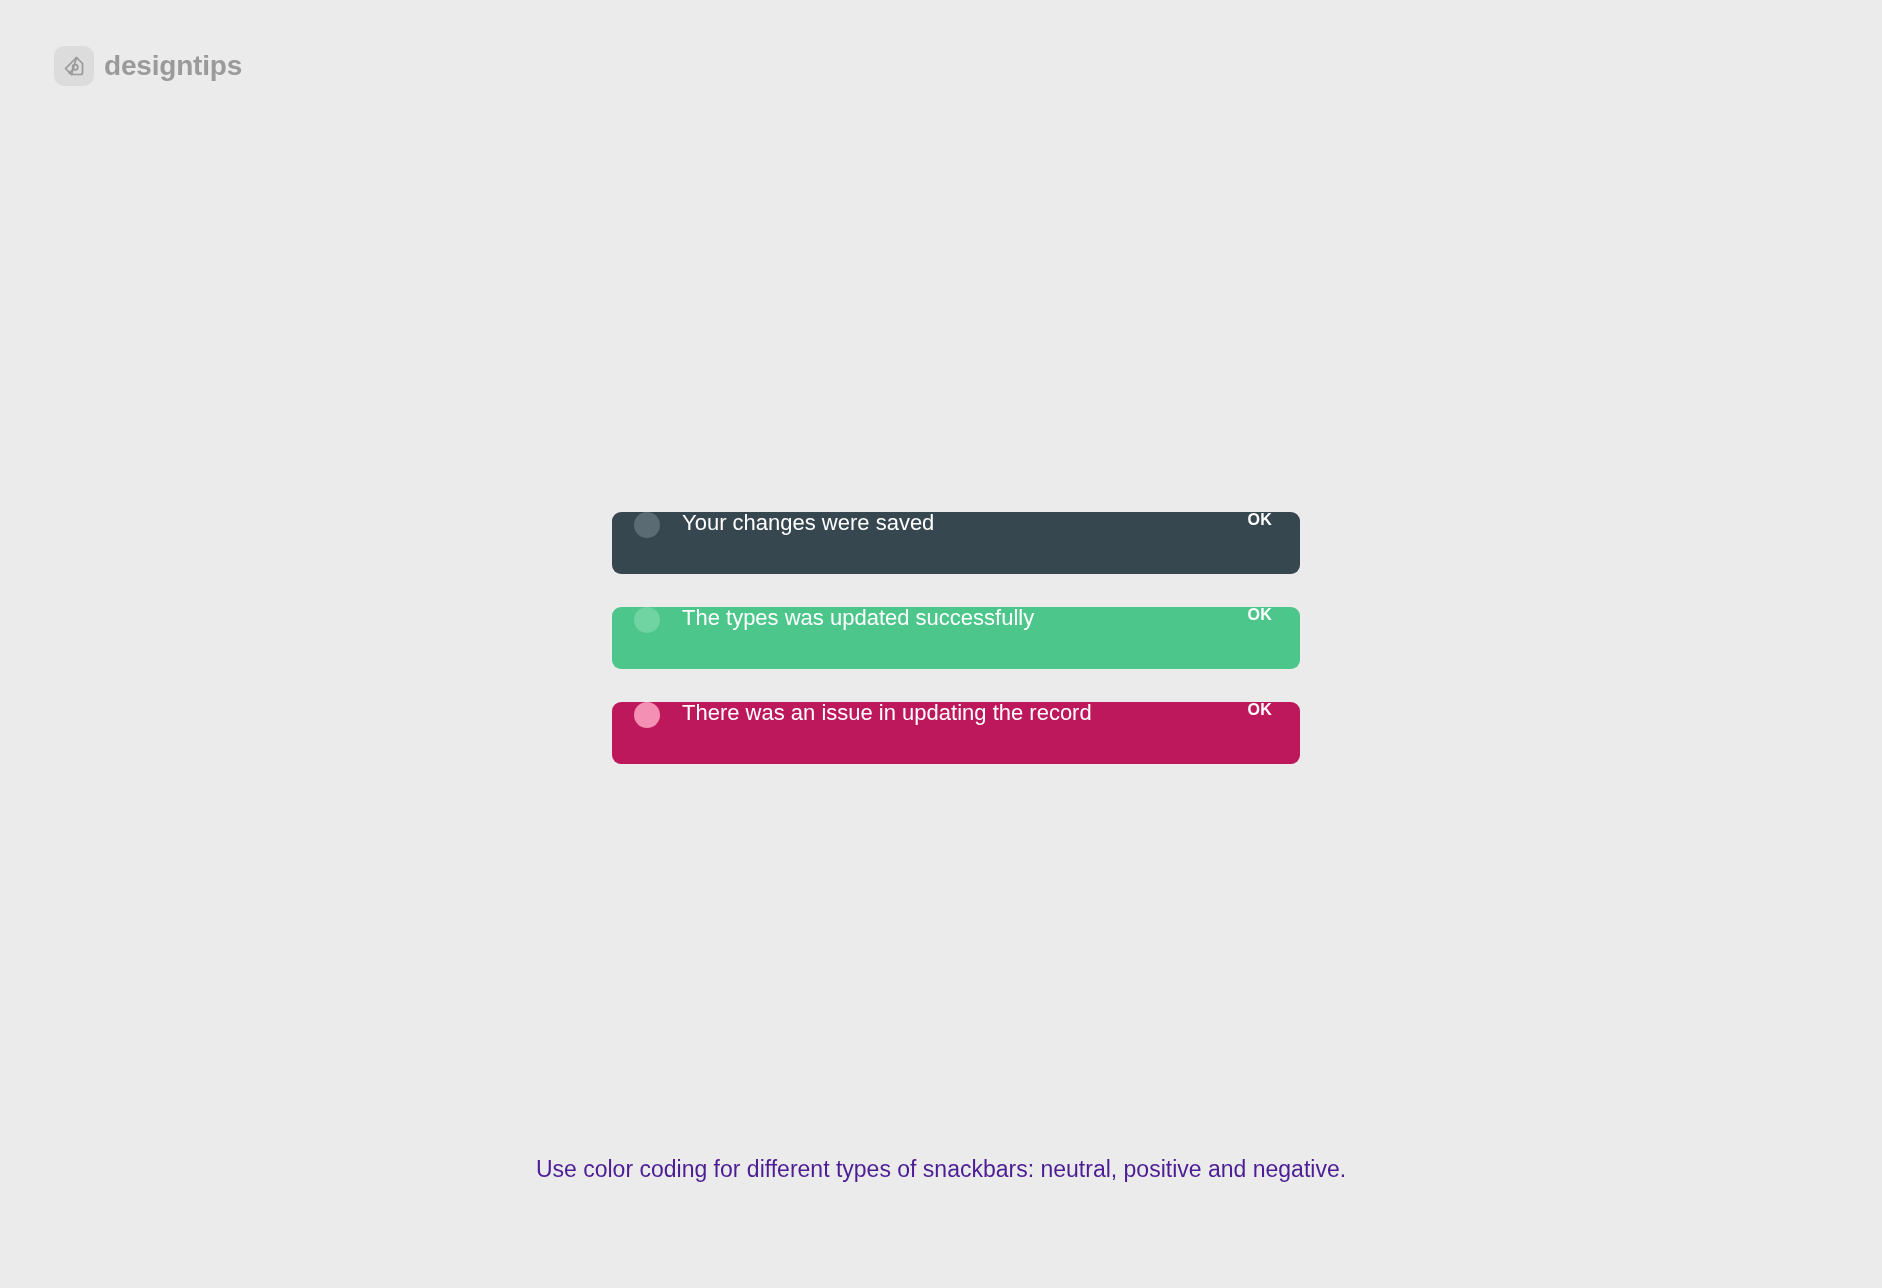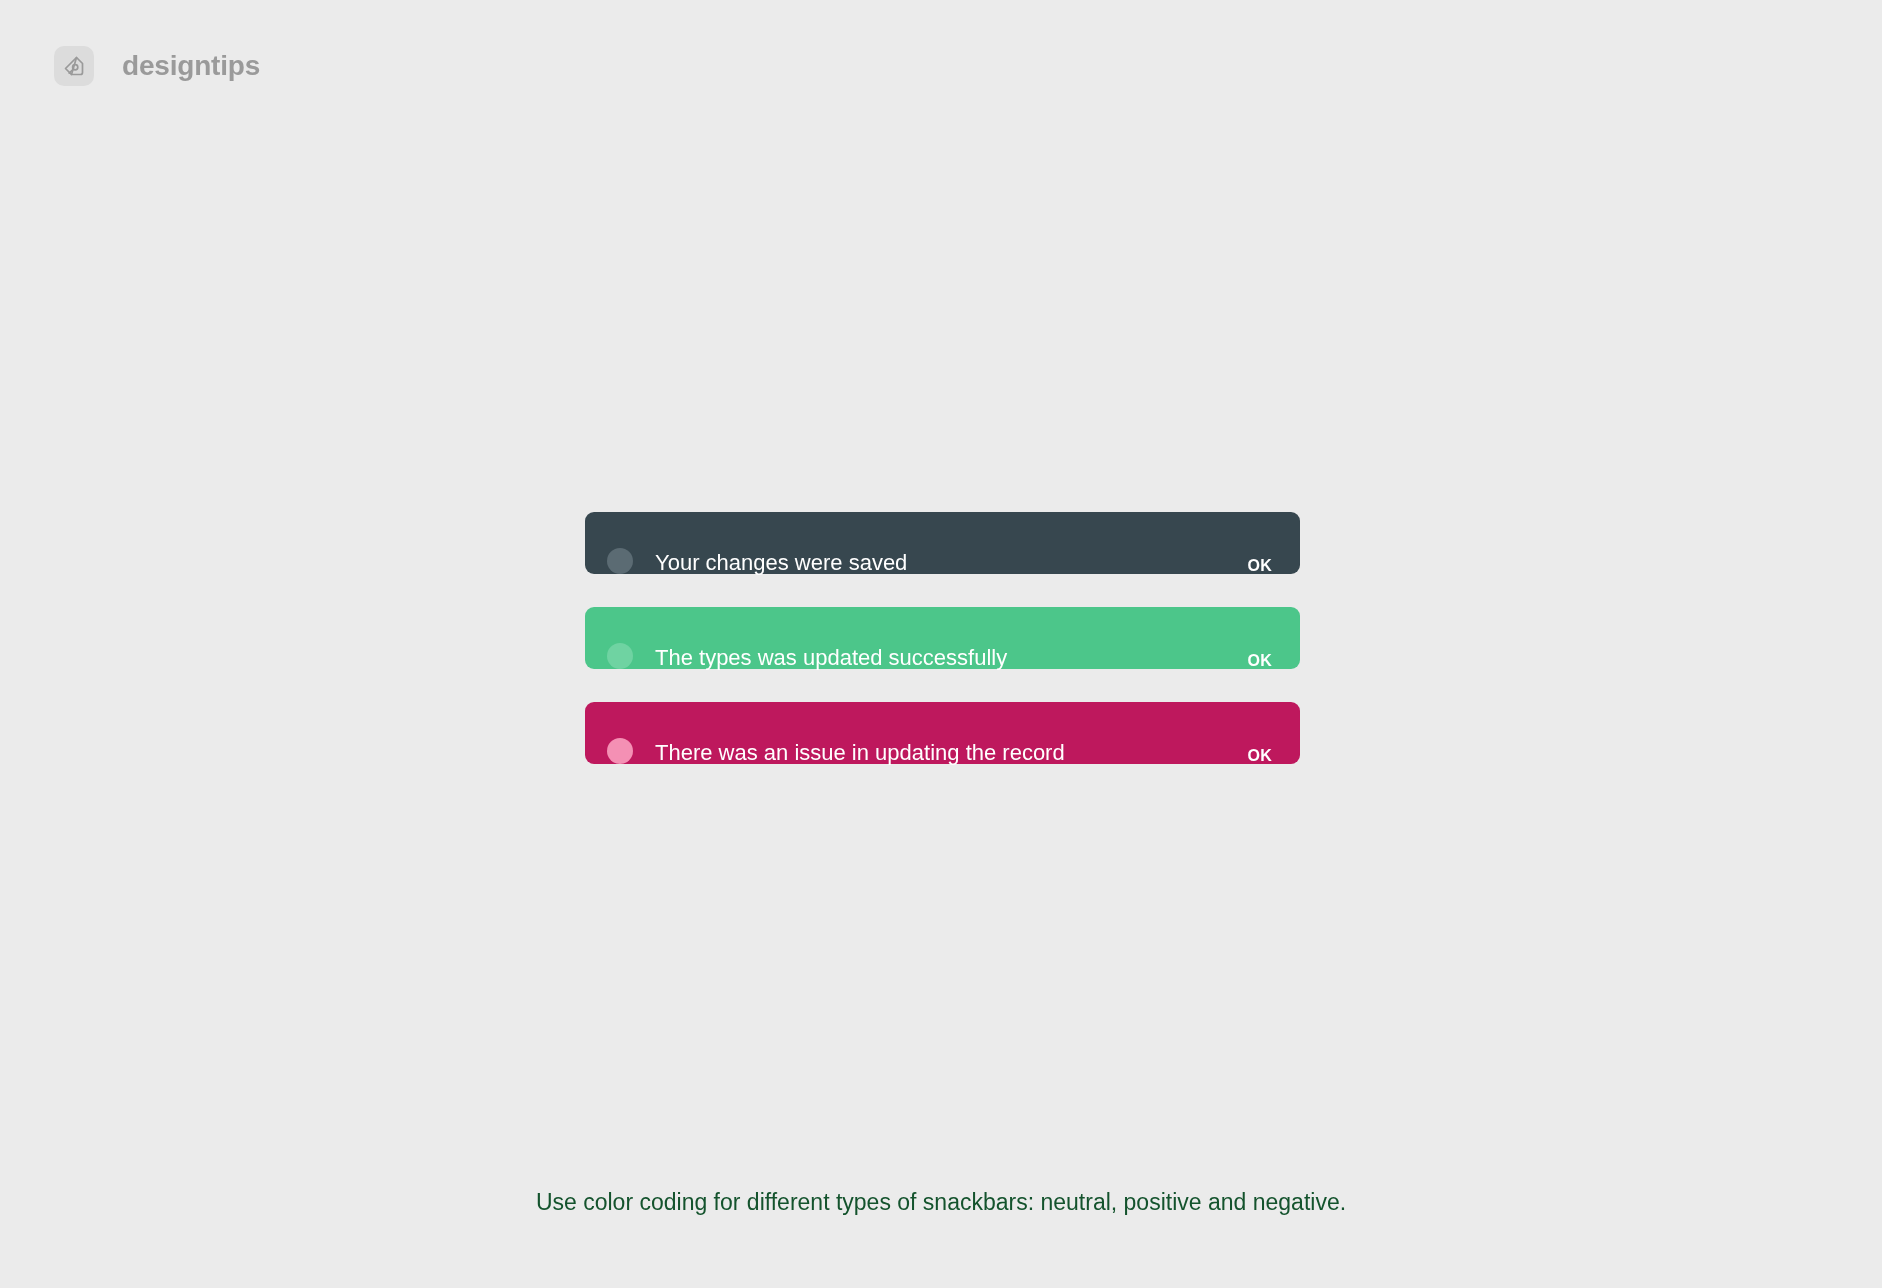--- a/index.html
+++ b/index.html
@@ -15,21 +15,21 @@
     position: relative;
   }
 
   
   .brand {
     position: absolute;
     left: 54px;
     top: 46px;
     display: flex;
     align-items: center;
-    gap: 28px;
+    gap: 10px;
   }
   .brand-mark {
     width: 40px;
     height: 40px;
     border-radius: 10px;
     background: #dcdcdc;
     display: flex;
     align-items: center;
     justify-content: center;
   }
@@ -49,23 +49,24 @@
     top: 512px;
     width: 715px;
     display: flex;
     flex-direction: column;
     gap: 33px;
   }
   .snackbar {
     height: 62px;
     border-radius: 9px;
     display: flex;
-    align-items: flex-end;
+    align-items: flex-start;
     padding: 0 28px 0 22px;
     box-sizing: border-box;
+    margin-left: 27px;
   }
   .snackbar-avatar {
     width: 26px;
     height: 26px;
     border-radius: 50%;
     flex: 0 0 auto;
     background: rgba(255,255,255,0.20);
   }
   .snackbar-message {
     flex: 1 1 auto;
@@ -92,24 +93,24 @@
 
   .snackbar.neutral  .snackbar-avatar { background: #5b6b73; }
   .snackbar.positive .snackbar-avatar { background: #6fd3a2; }
   .snackbar.negative .snackbar-avatar { background: #f490b4; }
 
   
   .caption {
     position: absolute;
     left: 0;
     right: 0;
-    top: 1188px;
+    top: 1155px;
     text-align: center;
     font-size: 23px;
-    color: #14532d;
+    color: #4c1d95;
     line-height: 1.3;
   }
 </style>
 </head>
 <body>
 
 <div class="brand">
   <span class="brand-mark">
     <svg width="24" height="24" viewBox="0 0 24 24" fill="none" stroke="#9a9a9a" stroke-width="1.7" stroke-linecap="round" stroke-linejoin="round">
       <path d="M14.5 3.5 L20.5 9.5 L20.5 18.5 A2 2 0 0 1 18.5 20.5 L9.5 20.5 Z"></path>

